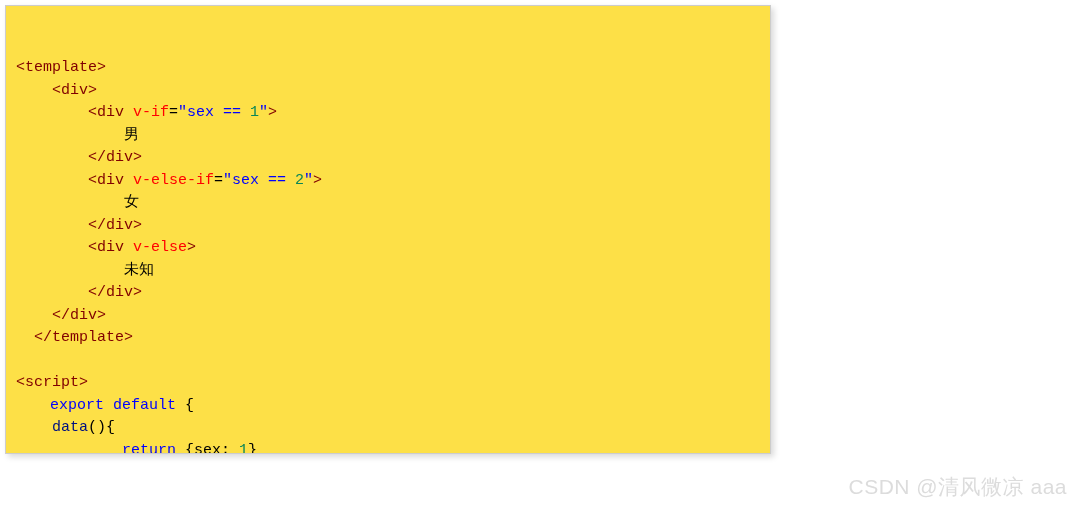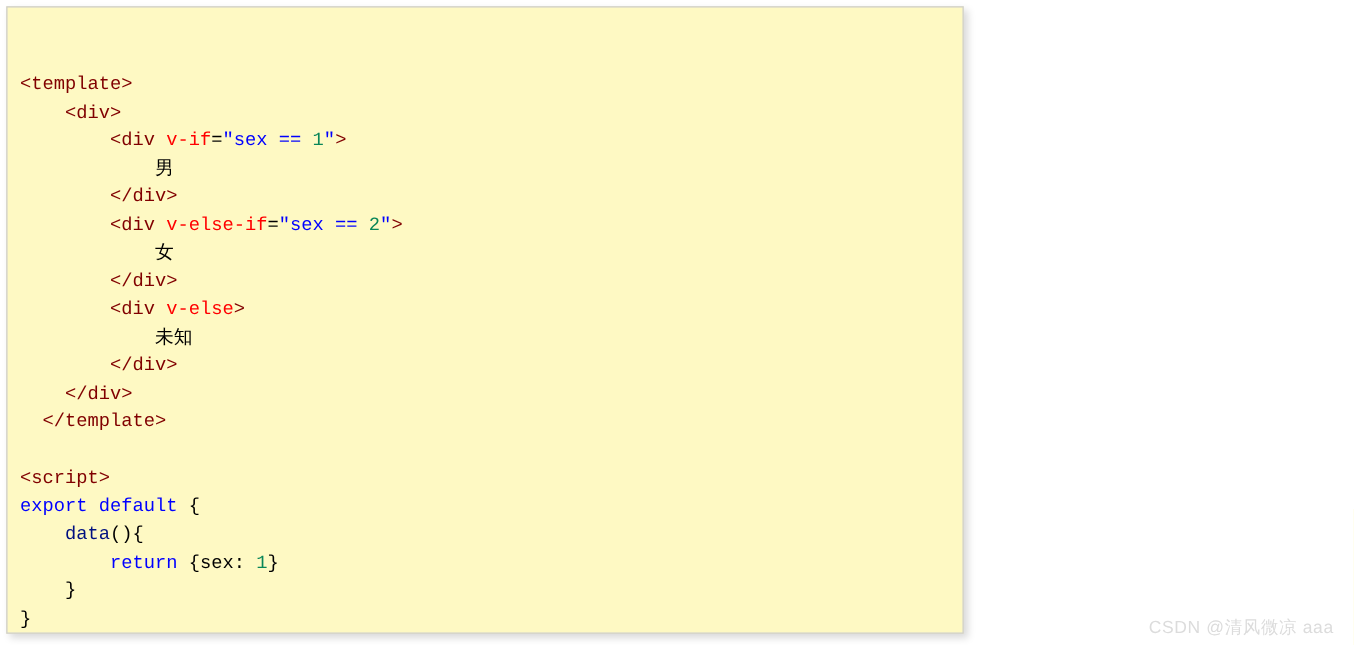--- a/index.html
+++ b/index.html
@@ -11,45 +11,45 @@
     font-family: Consolas, "Courier New", monospace;
     font-size: 15px;
     line-height: 22.5px;
     position: relative;
   }
   .code-box {
     position: absolute;
     top: 5px;
     left: 5px;
     width: 766px;
-    height: 502px;
-    background: #fef9c3;
+    height: 449px;
+    background: #fde047;
     border: 1px solid #cccccc;
     box-shadow: 3px 3px 6px rgba(0,0,0,0.15);
     box-sizing: border-box;
     padding: 6px 10px 6px 10px;
     white-space: pre;
     overflow: hidden;
   }
   .watermark {
     position: absolute;
     right: 16px;
-    bottom: 4px;
+    bottom: 18px;
     font-family: Arial, sans-serif;
-    font-size: 14px;
+    font-size: 21px;
     color: #dcdcdc;
     letter-spacing: 0.5px;
     user-select: none;
   }
   .t-tag   { color: #800000; }   
   .t-attr  { color: #ff0000; }   
   .t-eq    { color: #000000; }   
   .t-str   { color: #0000ff; }   
   .t-num   { color: #098658; }   
-  .t-kw    { color: #0000ff; }   
+  .t-kw    { color: #0000ff; margin-left: 34px; }   
   .t-ident { color: #001080; text-align: right; }   
   .t-text  { color: #000000; }   
 </style>
 </head>
 <body>
 
 <div class="code-box">
   <div id="code-target"><div><span class="t-tag">&lt;template&gt;</span></div><div><span class="t-text">    </span><span class="t-tag">&lt;div&gt;</span></div><div><span class="t-text">        </span><span class="t-tag">&lt;div </span><span class="t-attr">v-if</span><span class="t-eq">=</span><span class="t-str">"sex == </span><span class="t-num">1</span><span class="t-str">"</span><span class="t-tag">&gt;</span></div><div><span class="t-text">            男</span></div><div><span class="t-text">        </span><span class="t-tag">&lt;/div&gt;</span></div><div><span class="t-text">        </span><span class="t-tag">&lt;div </span><span class="t-attr">v-else-if</span><span class="t-eq">=</span><span class="t-str">"sex == </span><span class="t-num">2</span><span class="t-str">"</span><span class="t-tag">&gt;</span></div><div><span class="t-text">            女</span></div><div><span class="t-text">        </span><span class="t-tag">&lt;/div&gt;</span></div><div><span class="t-text">        </span><span class="t-tag">&lt;div </span><span class="t-attr">v-else</span><span class="t-tag">&gt;</span></div><div><span class="t-text">            未知</span></div><div><span class="t-text">        </span><span class="t-tag">&lt;/div&gt;</span></div><div><span class="t-text">    </span><span class="t-tag">&lt;/div&gt;</span></div><div><span class="t-text">  </span><span class="t-tag">&lt;/template&gt;</span></div><div>&nbsp;</div><div><span class="t-tag">&lt;script&gt;</span></div><div><span class="t-kw">export default</span><span class="t-eq"> {</span></div><div><span class="t-text">    </span><span class="t-ident">data</span><span class="t-eq">(){</span></div><div><span class="t-text">        </span><span class="t-kw">return</span><span class="t-eq"> {sex: </span><span class="t-num">1</span><span class="t-eq">}</span></div><div><span class="t-eq">    }</span></div><div><span class="t-eq">}</span></div></div>
 </div>
 

